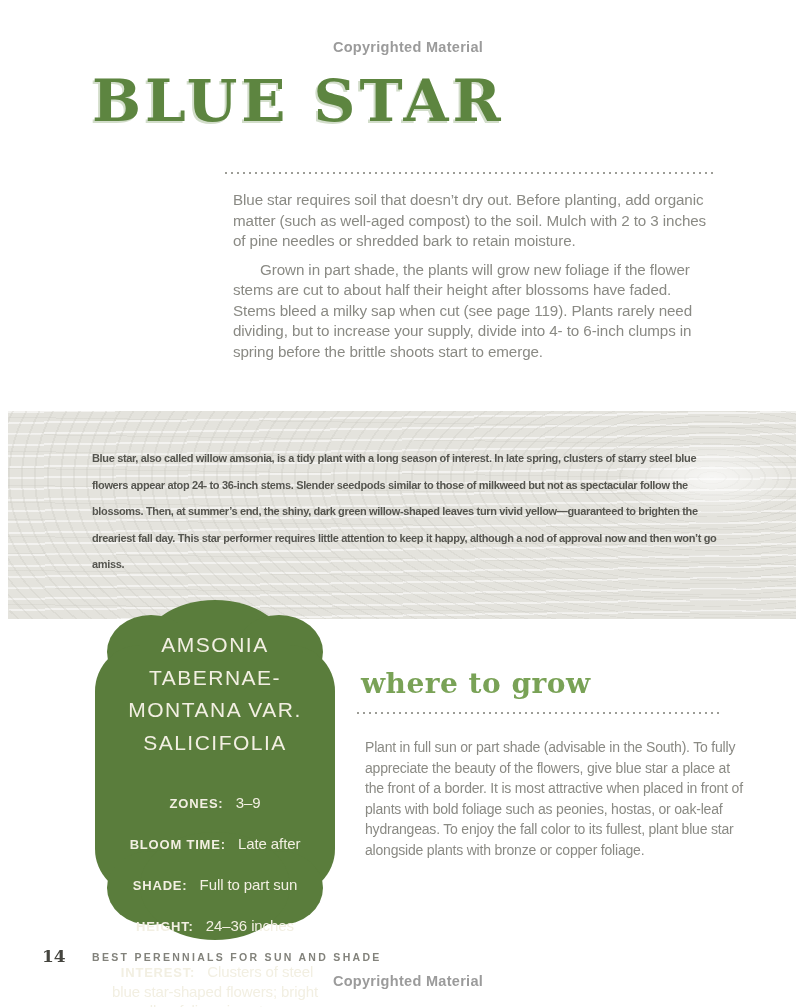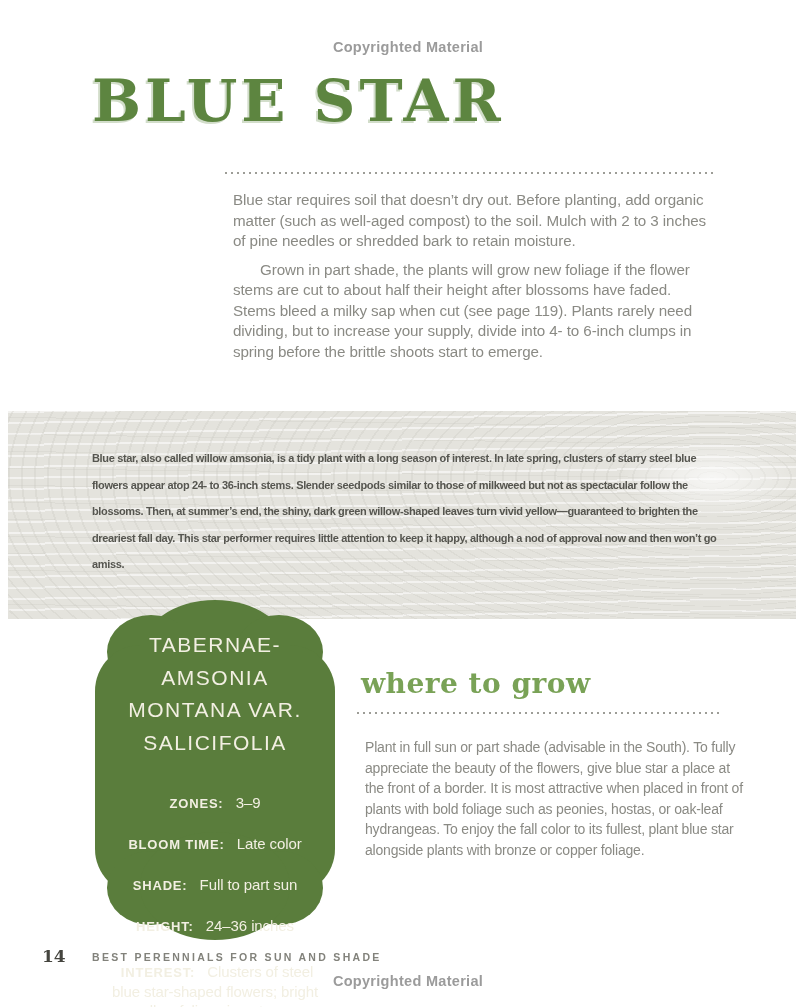--- a/index.html
+++ b/index.html
@@ -153,33 +153,33 @@
       <div class="bump-top"></div>
       <div class="shoulder-tl"></div>
       <div class="shoulder-tr"></div>
       <div class="body-rect"></div>
       <div class="shoulder-bl"></div>
       <div class="shoulder-br"></div>
       <div class="bump-bottom"></div>
     </div>
     <div class="badge-content">
       <div class="badge-name">
+        <div>AMSONIA</div>
         <div>TABERNAE-</div>
-        <div>AMSONIA</div>
         <div>MONTANA VAR.</div>
         <div>SALICIFOLIA</div>
       </div>
       <div class="badge-facts">
         <div class="badge-fact">
           <span class="fact-label">ZONES:</span>
           <span class="fact-value">3–9</span>
         </div>
         <div class="badge-fact">
           <span class="fact-label">BLOOM TIME:</span>
-          <span class="fact-value">Late color</span>
+          <span class="fact-value">Late after</span>
         </div>
         <div class="badge-fact">
           <span class="fact-label">SHADE:</span>
           <span class="fact-value">Full to part sun</span>
         </div>
         <div class="badge-fact">
           <span class="fact-label">HEIGHT:</span>
           <span class="fact-value">24–36 inches</span>
         </div>
         <div class="badge-fact interest">

